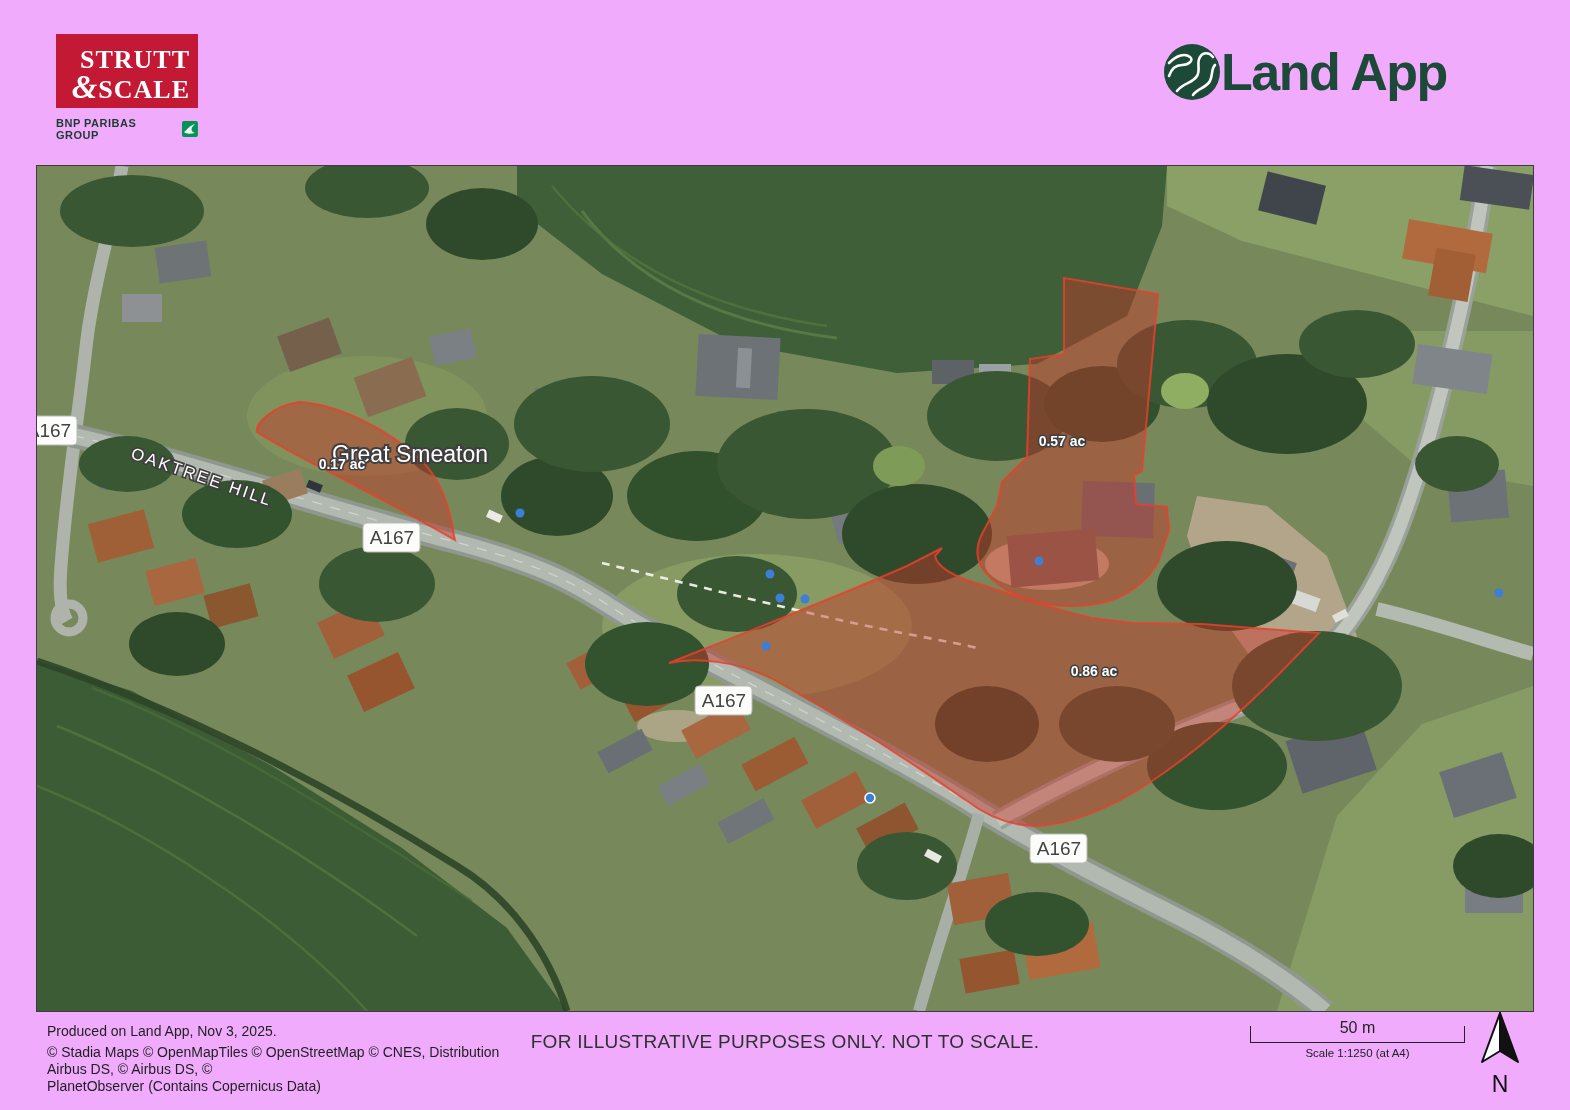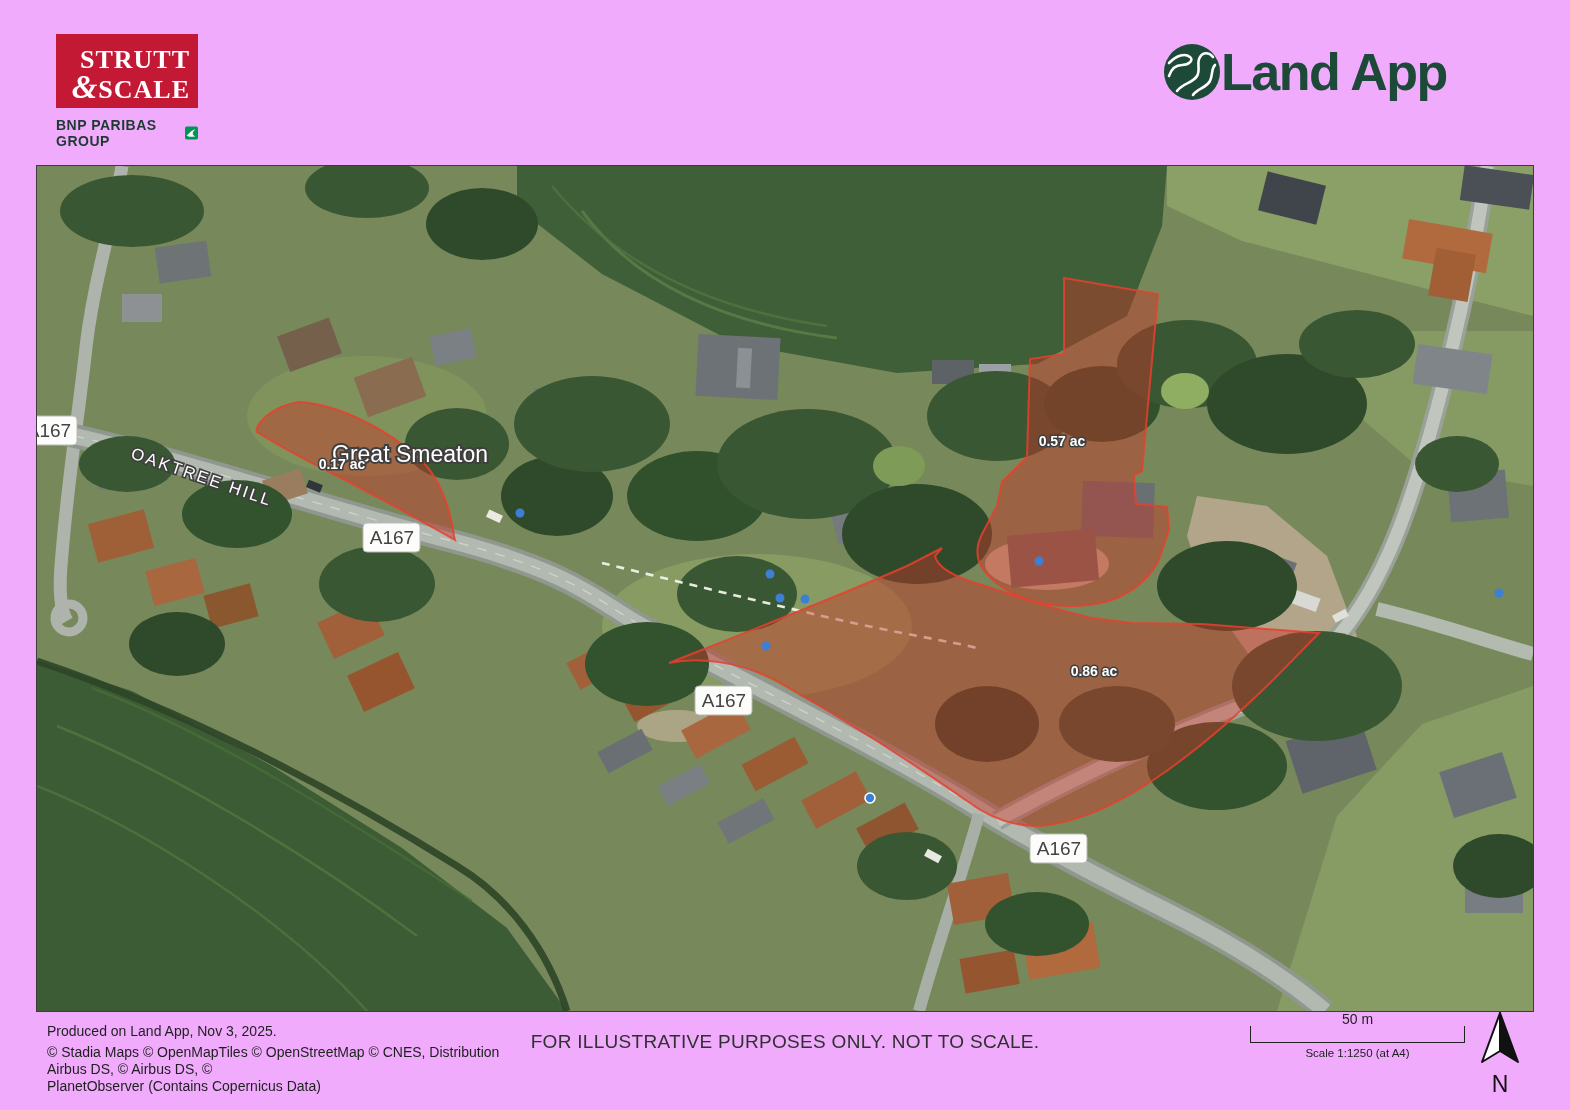--- a/index.html
+++ b/index.html
@@ -8,21 +8,21 @@
 
   
   .sp-logo{position:absolute;left:56px;top:34px;width:142px;}
   .sp-box{width:142px;height:74px;background:#c41935;color:#fff;
           font-family:"Liberation Serif",serif;text-align:right;padding:14px 8px 0 0;
           box-sizing:border-box;line-height:0.92;}
   .sp-l1{font-size:26px;letter-spacing:1px;font-weight:700;}
   .sp-l2{font-size:26px;letter-spacing:1px;font-weight:700;white-space:nowrap;}
   .sp-amp{font-size:33px;font-style:italic;font-weight:700;}
   .sp-sub{display:flex;align-items:center;justify-content:space-between;margin-top:9px;}
-  .sp-sub-text{font-size:14px;font-weight:700;letter-spacing:.5px;color:#1d3a31;}
+  .sp-sub-text{font-size:11px;font-weight:700;letter-spacing:.5px;color:#1d3a31;}
   .title-block{position:absolute;left:50%;top:52px;transform:translateX(-50%);
                text-align:center;color:#1e1e1e;font-size:27px;line-height:1.18;white-space:nowrap;}
   .landapp{position:absolute;left:1163px;top:42px;display:flex;align-items:center;}
   .landapp-word{font-size:52px;font-weight:800;color:#1d4939;letter-spacing:-1.5px;}
 
   
   .map-frame{position:absolute;left:36px;top:165px;width:1496px;height:845px;
              border:1px solid #3c3c3c;box-sizing:content-box;overflow:hidden;background:#77895b;}
   .map-frame svg{display:block;}
   .maplabel{paint-order:stroke;stroke:#3f3f3f;fill:#ffffff;
@@ -30,21 +30,21 @@
 
   
   .attrib{position:absolute;left:47px;top:1023px;width:470px;color:#1f1f1f;
           font-size:14px;line-height:1.22;}
   .attrib .line1{margin-bottom:4px;}
   .disclaimer{position:absolute;left:50%;top:1031px;transform:translateX(-50%);
               font-size:19px;color:#303030;letter-spacing:.3px;white-space:nowrap;}
   .scalebar-wrap{position:absolute;left:1250px;top:1026px;width:215px;text-align:center;}
   .scalebar{position:relative;height:16px;border-left:1.6px solid #222;
             border-right:1.6px solid #222;border-bottom:1.6px solid #222;}
-  .scalebar span{position:absolute;left:0;right:0;bottom:15px;font-size:14px;color:#222;}
+  .scalebar span{position:absolute;left:0;right:0;bottom:5px;font-size:16px;color:#222;}
   .scale-ratio{font-size:11.5px;color:#222;margin-top:4px;}
   .north{position:absolute;left:1474px;top:1010px;width:52px;text-align:center;}
   .north-n{font-size:23px;color:#111;margin-top:1px;font-weight:400;}
 </style>
 </head>
 <body>
 
 <div id="page">
 
   <div class="sp-logo">

